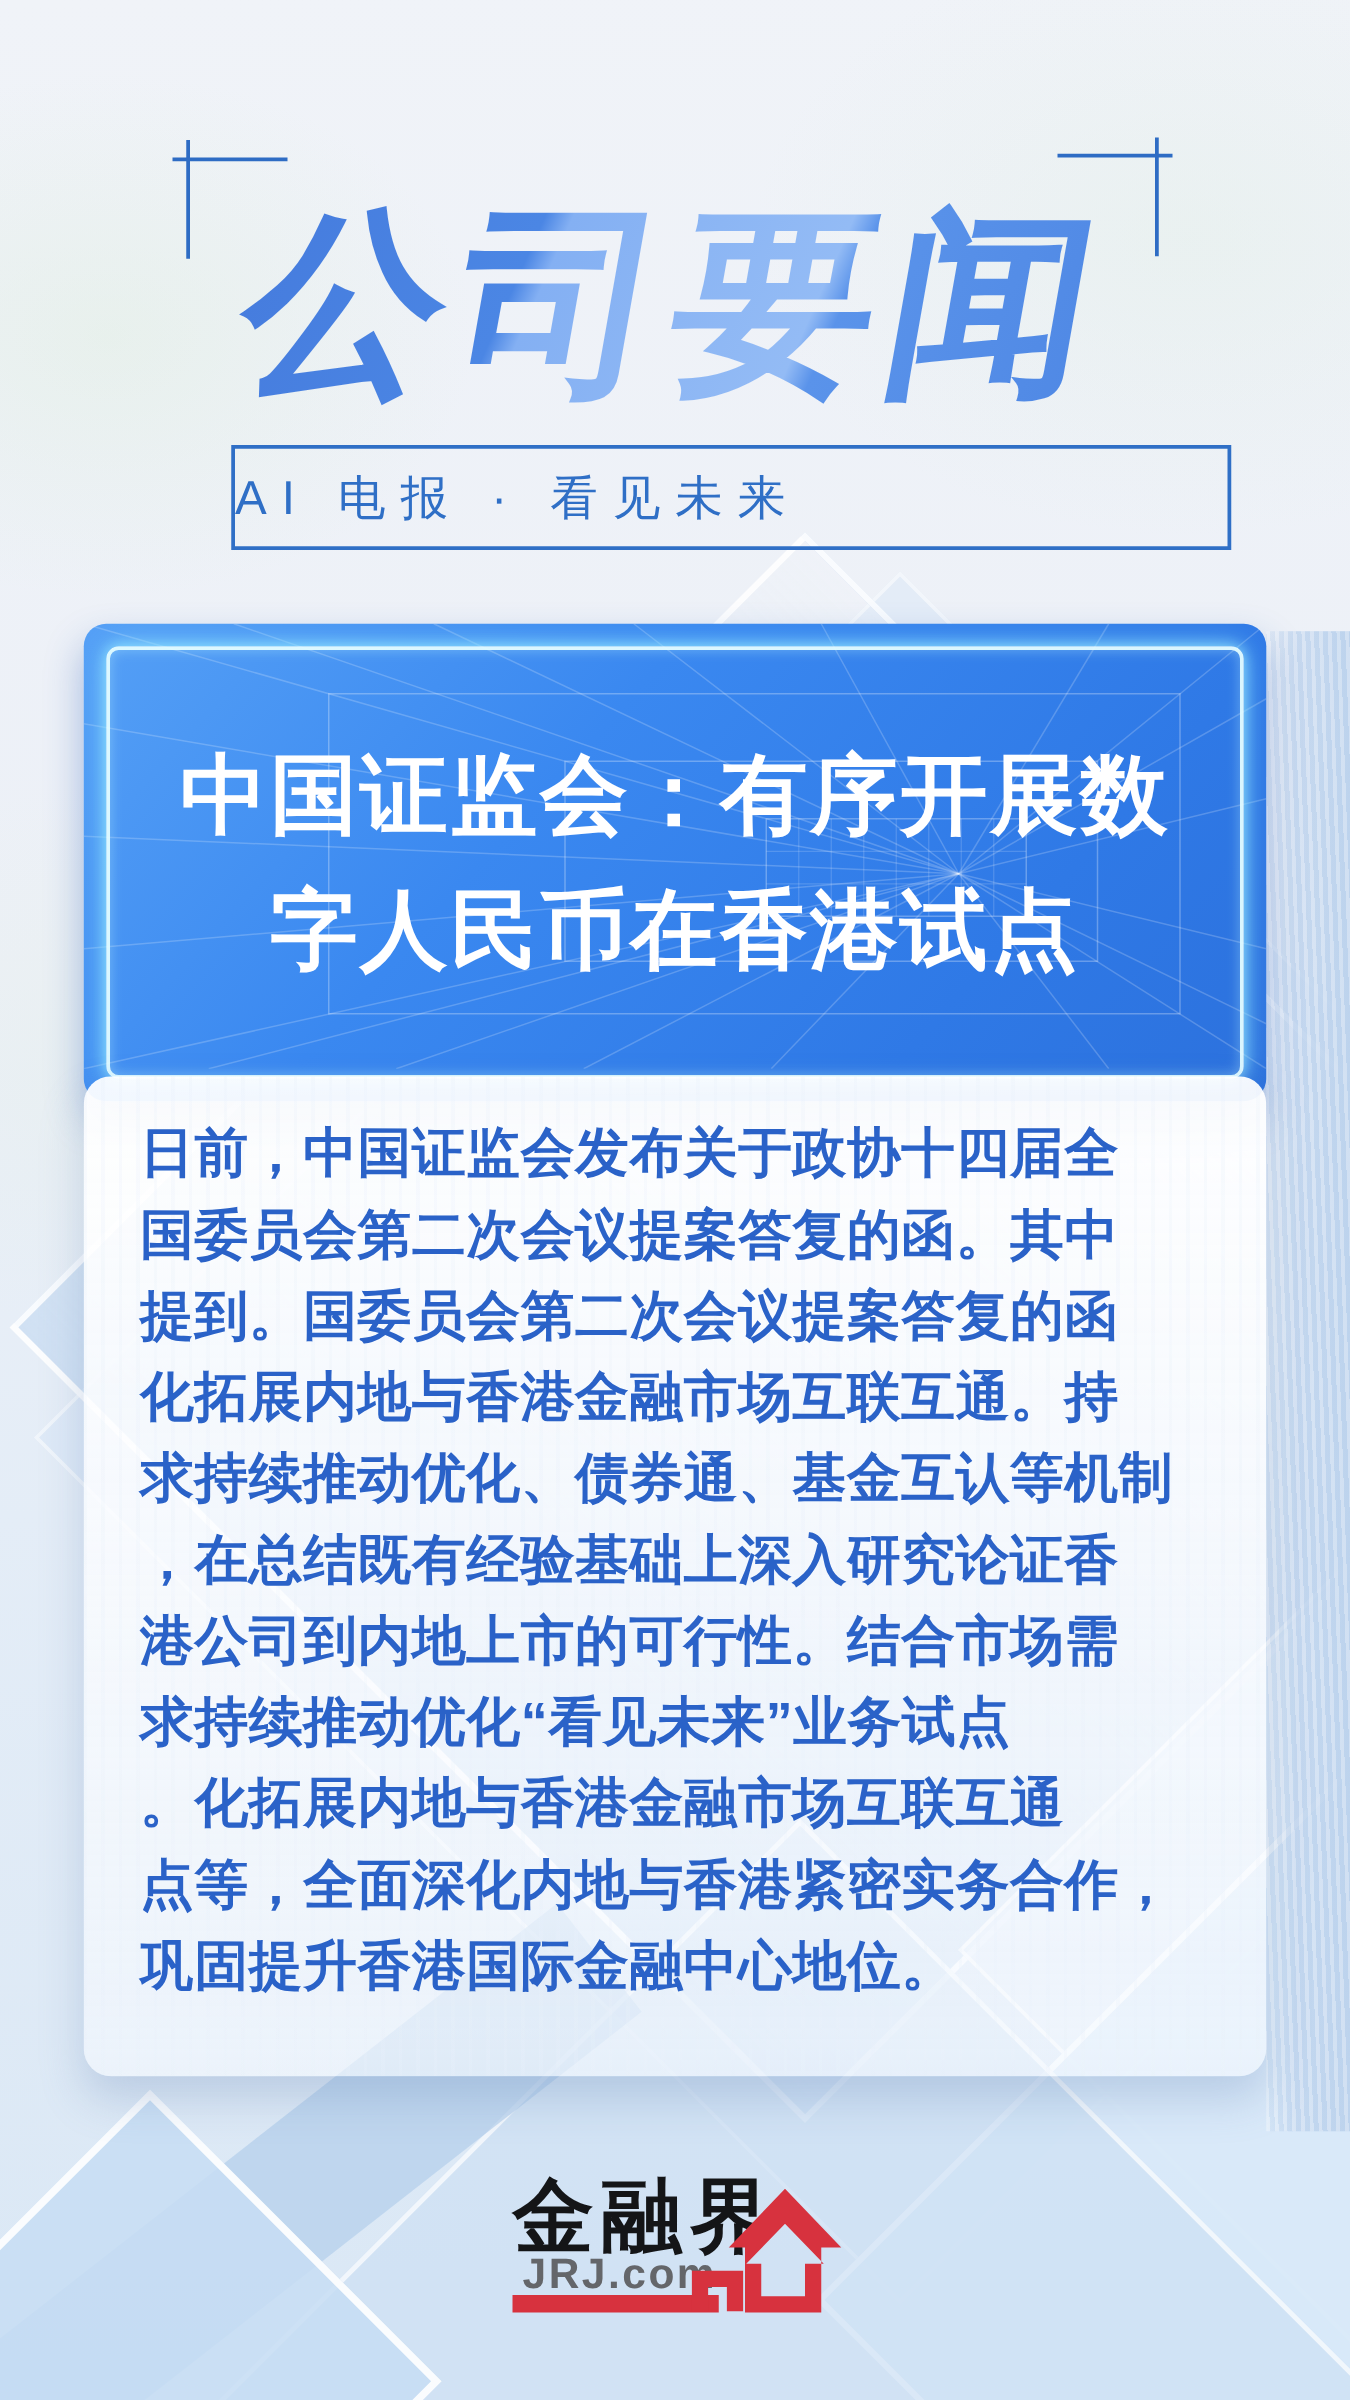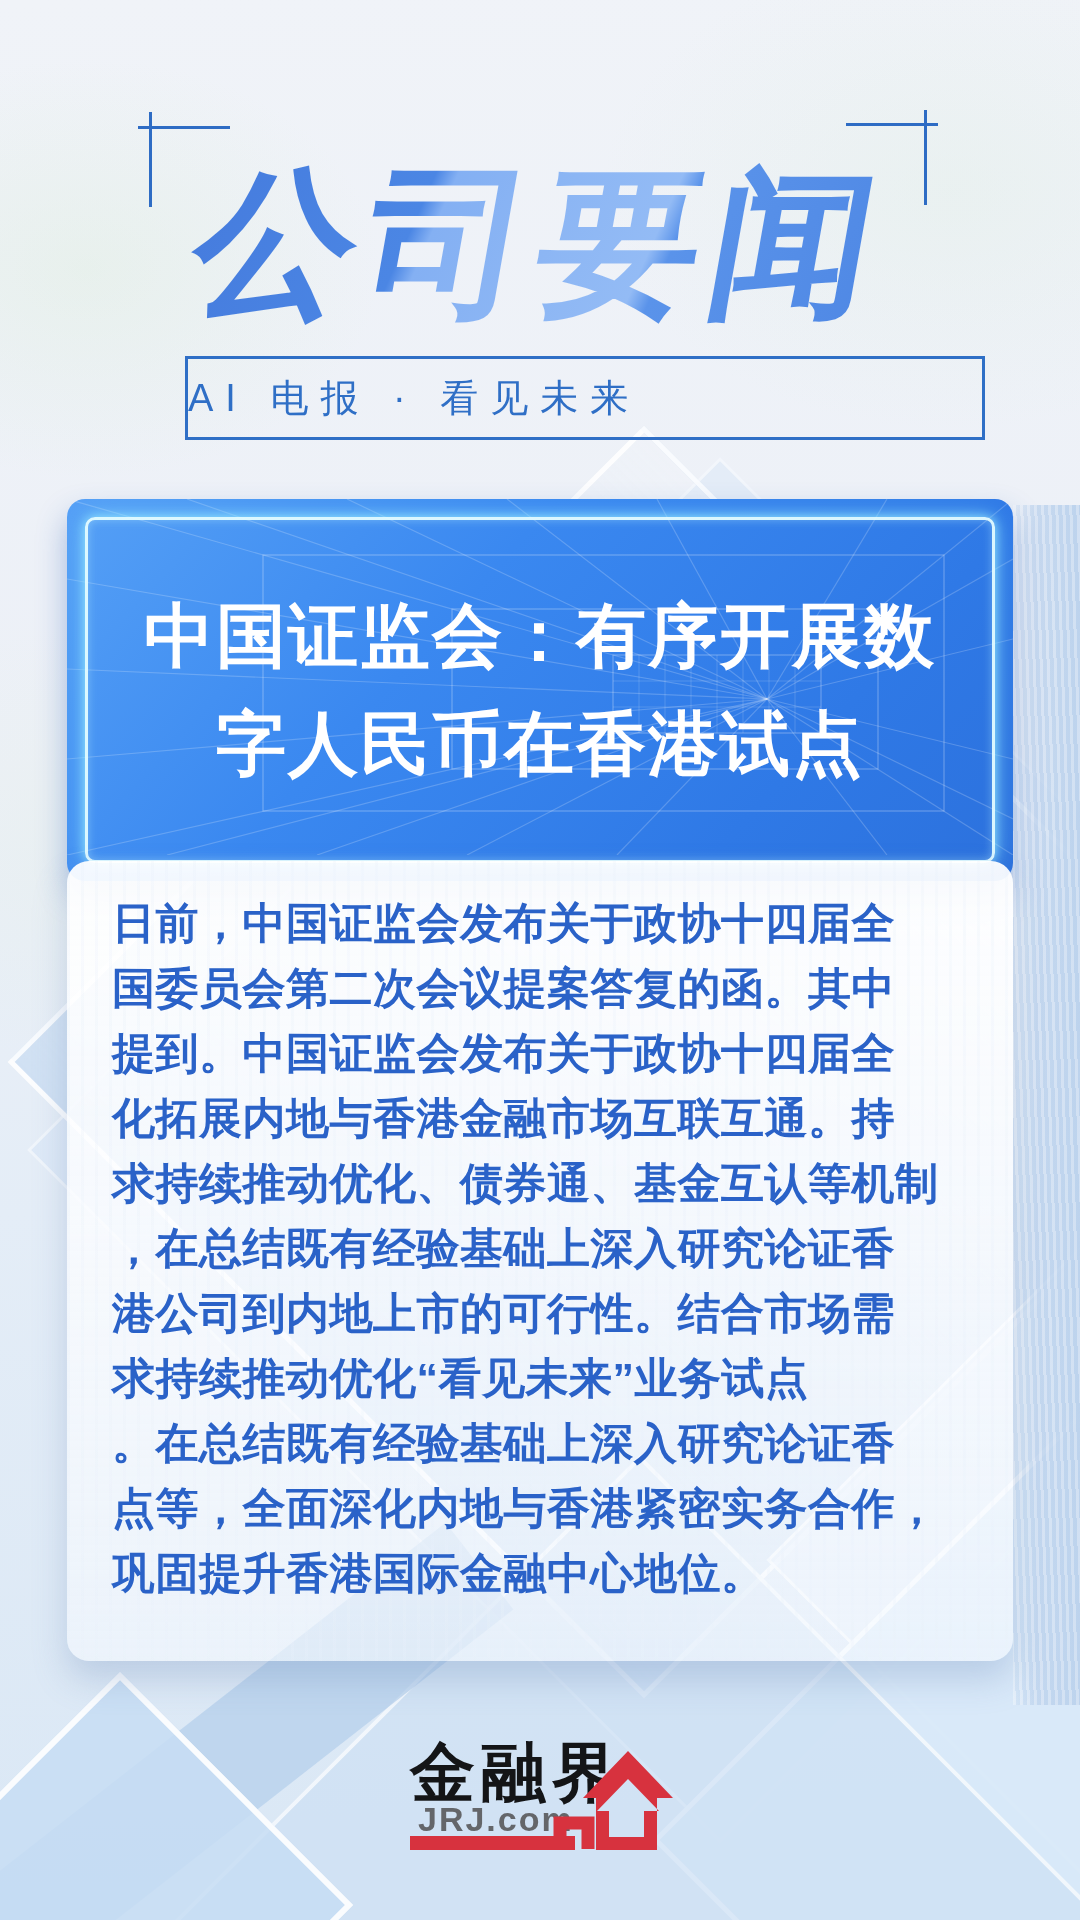--- a/index.html
+++ b/index.html
@@ -192,27 +192,27 @@
   <div class="hero-text">
       <div>中国证监会：有序开展数</div>
       <div>字人民币在香港试点</div>
     </div>
 </div>
 
 <div class="article-card">
   <div class="article-text">
       <div class="article-line">日前，中国证监会发布关于政协十四届全</div>
       <div class="article-line">国委员会第二次会议提案答复的函。其中</div>
-      <div class="article-line">提到。中国证监会发布关于政协十四届全</div>
+      <div class="article-line">提到。国委员会第二次会议提案答复的函</div>
       <div class="article-line">化拓展内地与香港金融市场互联互通。持</div>
       <div class="article-line">求持续推动优化、债券通、基金互认等机制</div>
       <div class="article-line">，在总结既有经验基础上深入研究论证香</div>
       <div class="article-line">港公司到内地上市的可行性。结合市场需</div>
       <div class="article-line">求持续推动优化“看见未来”业务试点</div>
-      <div class="article-line">。在总结既有经验基础上深入研究论证香</div>
+      <div class="article-line">。化拓展内地与香港金融市场互联互通</div>
       <div class="article-line">点等，全面深化内地与香港紧密实务合作，</div>
       <div class="article-line">巩固提升香港国际金融中心地位。</div>
     </div>
 </div>
 
 <div class="logo">
   <div class="logo-cn">金融界</div>
   <div class="logo-domain">JRJ.com</div>
   <div class="logo-bar"></div>
   <svg class="logo-arrow" viewBox="0 0 130 115">

